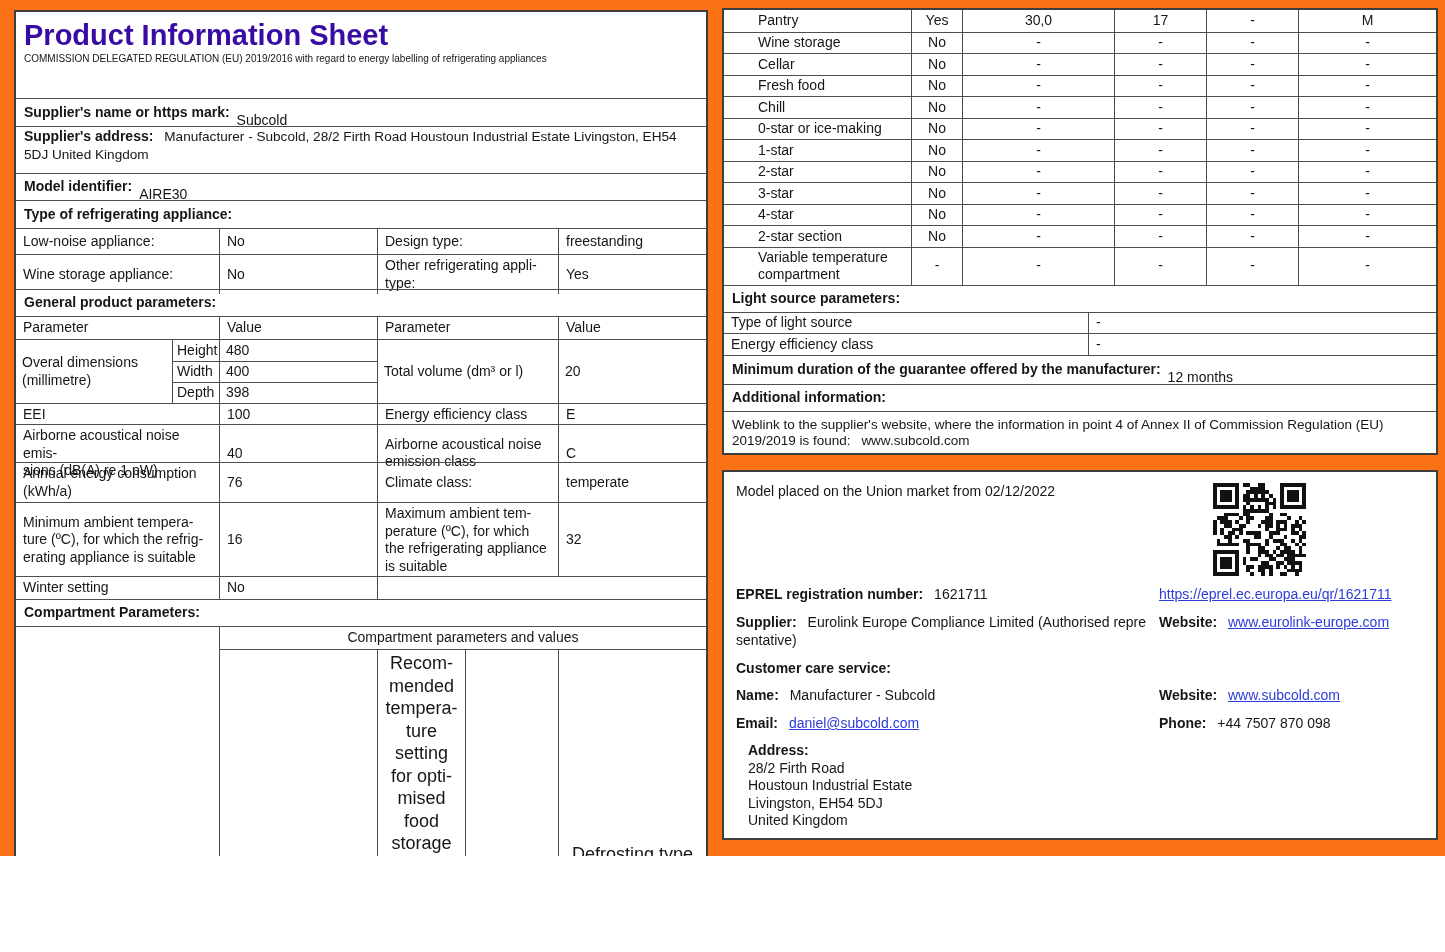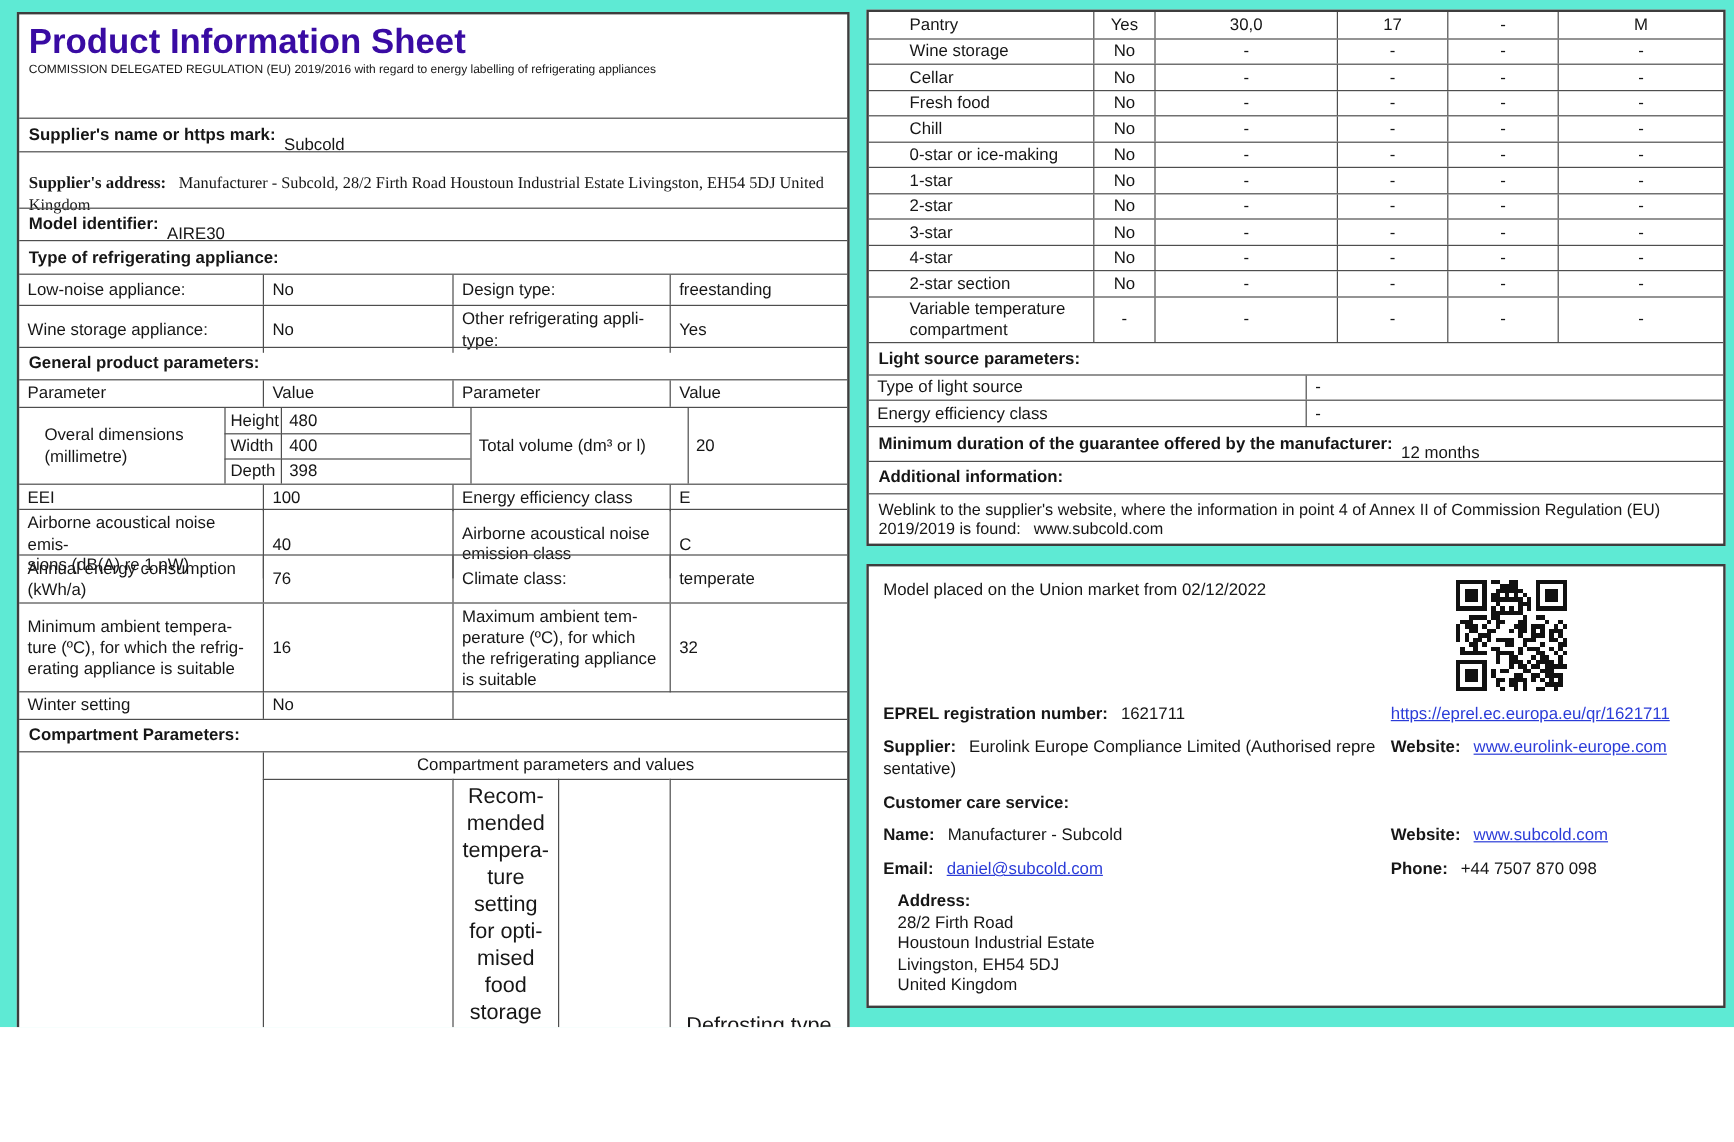--- a/index.html
+++ b/index.html
@@ -2,49 +2,49 @@
 <html style="--link-c: #2b3cd8;"><head>
 <meta charset="utf-8">
 <style>
   :root{
     --bc:#4e4e4e;          
     --outer:#3d3d3d;       
   }
   *{box-sizing:border-box;margin:0;padding:0;}
   html,body{background:#ffffff;}
   #page{
-    position:relative;width:1445px;height:856px;background:#5eead4;
+    position:relative;width:1445px;height:856px;background:#f97316;
     font-family:"Liberation Sans","DejaVu Sans",sans-serif;
     font-size:14px;color:#161616;line-height:1.25;overflow:hidden;
   }
   .b{font-weight:bold;}
   .v{margin-left:7px;margin-top:16px;}
   .pre{white-space:pre-line;}
   a.link{color:var(--link-c);text-decoration:underline;cursor:pointer;}
 
   
   #left-panel{
     position:absolute;left:14px;top:10px;width:694px;height:931px;
     border:2px solid var(--outer);display:flex;flex-direction:column;background:#fff;
   }
   .lp-row{border-top:1px solid var(--bc);flex:0 0 auto;}
   .lp-row.first{border-top:none;}
   .lp-header{height:86px;padding:5px 8px;}
   .title{font-size:29px;font-weight:bold;letter-spacing:0px;}
   .regulation{margin-top:0;font-size:10px;}
   .inline-row{display:flex;align-items:center;padding:0 8px;}
-  .block-row{padding:18px 8px;font-family:Liberation Serif, serif;}
+  .block-row{padding:1px 8px;}
 
   .grid4{display:grid;grid-template-columns:203px 158px 181px 1fr;}
   .grid3{display:grid;grid-template-columns:203px 158px 1fr;}
   .cell{padding:2px 7px;display:flex;align-items:center;}
   .cell + .cell{border-left:1px solid var(--bc);}
 
   
-  .dims{display:grid;grid-template-columns:156px 47px 158px 181px 1fr;grid-template-rows:21px 21px 1fr;height:64px;padding-left:15px;}
+  .dims{display:grid;grid-template-columns:156px 47px 158px 181px 1fr;grid-template-rows:21px 21px 1fr;height:64px;}
   .dims > div{padding:1px 6px;display:flex;align-items:center;}
   .d-label{grid-column:1;grid-row:1/4;}
   .d-sub{grid-column:2;border-left:1px solid var(--bc);padding-left:4px!important;}
   .d-val{grid-column:3;border-left:1px solid var(--bc);}
   .d-r2{grid-row:2;border-top:1px solid var(--bc);}
   .d-r3{grid-row:3;border-top:1px solid var(--bc);}
   .d-total{grid-column:4;grid-row:1/4;border-left:1px solid var(--bc);}
   .d-totalv{grid-column:5;grid-row:1/4;border-left:1px solid var(--bc);}
 
   

